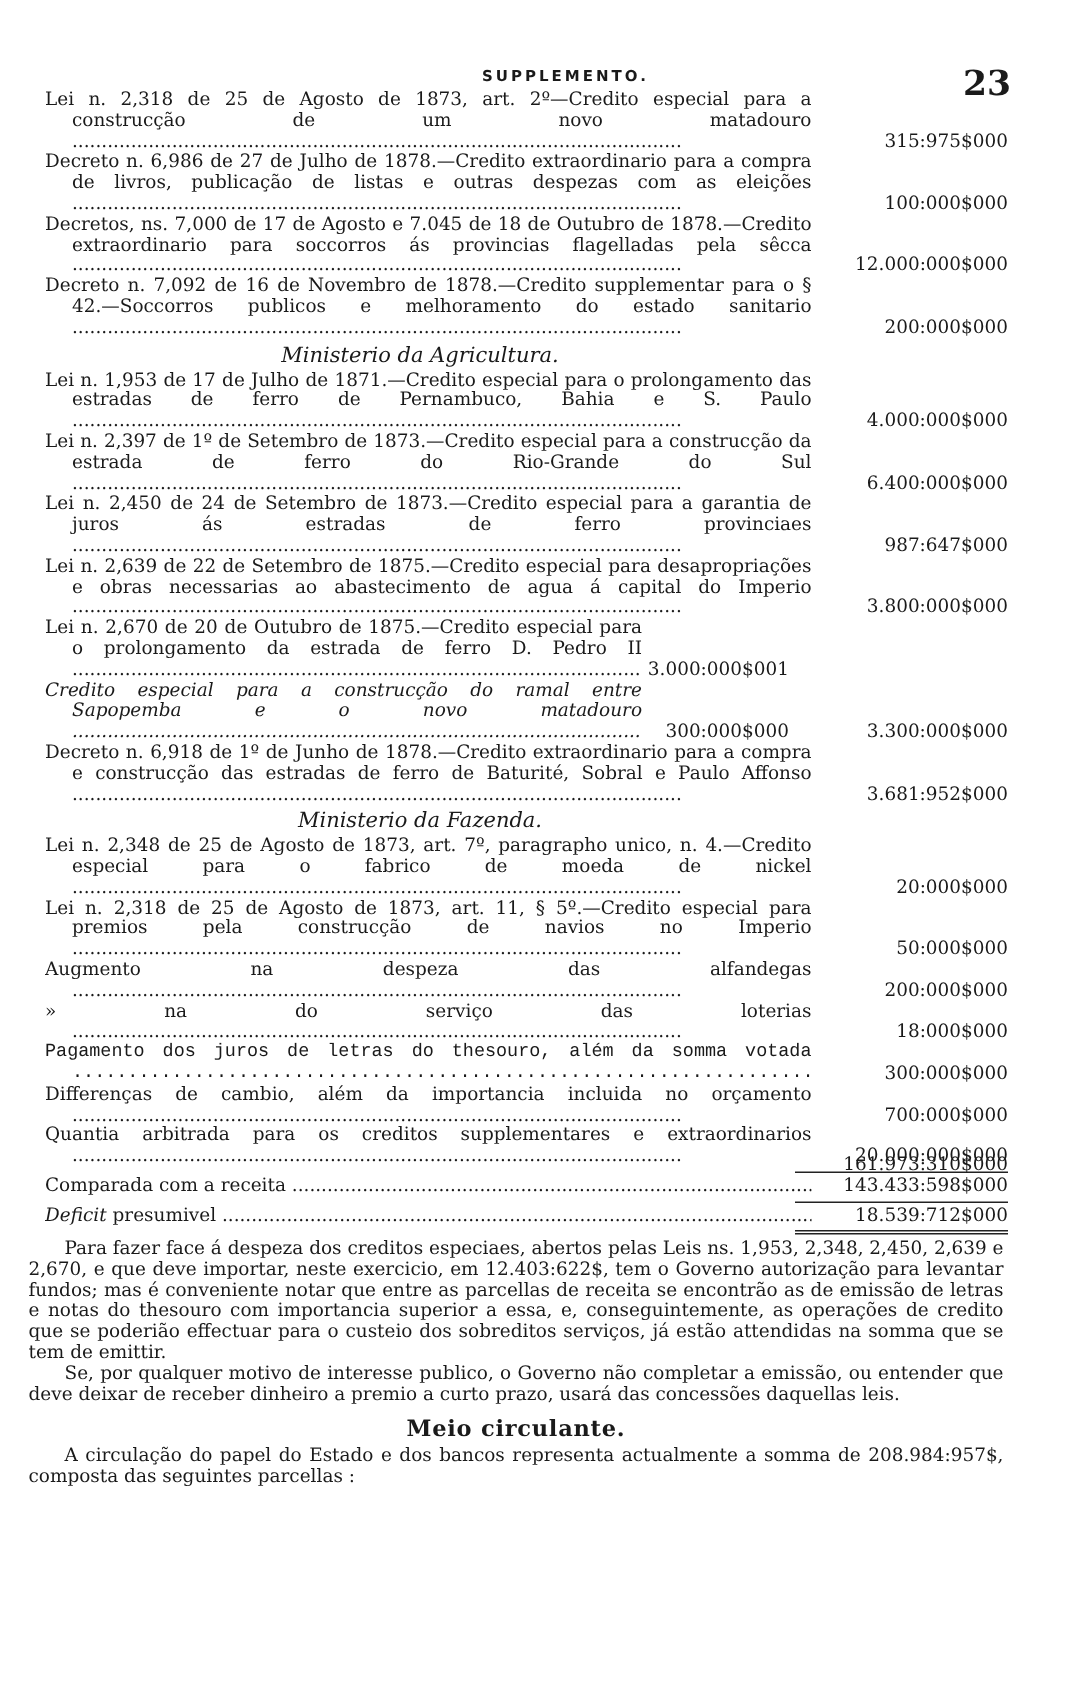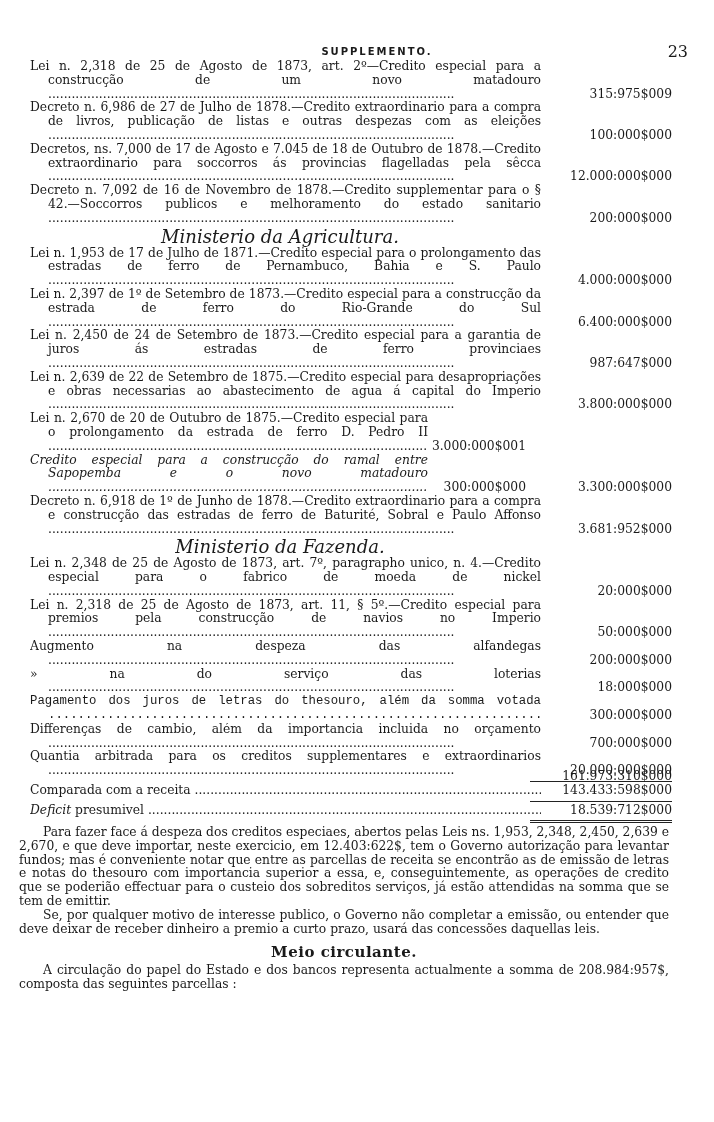--- a/index.html
+++ b/index.html
@@ -7,32 +7,32 @@
     width: 714px; height: 1122px; background: #ffffff; color: #1a1a1a;
     font-family: "DejaVu Serif", serif; position: relative; overflow: hidden;
   }
   .page { position: absolute; left: 0; top: 0; width: 714px; height: 1122px; }
   .header { position: absolute; top: 42px; left: 0; width: 714px; height: 24px; }
   .running-title {
     position: absolute; left: 0; width: 714px; text-align: center; top: 4px;
     font-family: "DejaVu Sans", sans-serif; font-weight: bold; font-size: 10px; letter-spacing: 2px; margin-left: 20px;
   }
   .page-number {
-    position: absolute; right: 26px; top: 0px;
-    font-family: "DejaVu Serif", serif; font-weight: normal; font-size: 16px;
+    position: absolute; right: 40px; top: 0px;
+    font-family: "DejaVu Serif", serif; font-weight: bold; font-size: 23px;
   }
   .entries { position: absolute; top: 60px; left: 30px; width: 650px; }
   .entry { position: relative; font-size: 12.3px; line-height: 13.8px; }
   .entry .text { width: 493px; padding-left: 18px; text-indent: -18px; text-align: justify; }
   .entry .text.narrow { width: 380px; }
   .entry .amount { position: absolute; right: 8px; bottom: 0; width: 130px; text-align: right; white-space: nowrap; }
   .entry .subamount { position: absolute; left: 386px; bottom: 0; width: 110px; text-align: right; white-space: nowrap; }
   .dots::after { content: " ........................................................................................................"; }
   .section-heading {
-    text-align: center; font-style: italic; font-size: 18px; line-height: 20px; width: 500px; margin: 1px 0 0 0;
+    text-align: center; font-style: italic; font-size: 14px; line-height: 20px; width: 500px; margin: 1px 0 0 0;
   }
   .totals { position: relative; }
   .rule { position: absolute; right: 0; width: 142px; border-top: 1.5px solid #222; }
   .rule.double { border-top: 3px double #222; }
   .body-text { position: absolute; top: 826px; left: 19px; width: 650px; font-size: 12.3px; line-height: 13.8px; text-align: justify; }
   .body-text p { margin: 0; text-indent: 24px; }
   .block-heading {
     text-align: center; font-family: "DejaVu Serif", serif; font-weight: bold; font-size: 15px;
     margin: 10px 0 4px 0; letter-spacing: 0.5px;
   }
@@ -43,21 +43,21 @@
 
 <div class="page">
   <div class="header">
     <div class="running-title">SUPPLEMENTO.</div>
     <div class="page-number">23</div>
   </div>
 
   <div class="entries" id="entries">
       <div class="entry">
         <div class="text" style="overflow: hidden;"><span class="dots">Lei n. 2,318 de 25 de Agosto de 1873, art. 2º—Credito especial para a construcção de um novo matadouro</span></div>
-        <div class="amount">315:975$009</div>
+        <div class="amount">315:975$000</div>
       </div>
       <div class="entry">
         <div class="text" style="overflow: hidden;"><span class="dots">Decreto n. 6,986 de 27 de Julho de 1878.—Credito extraordinario para a compra de livros, publicação de listas e outras despezas com as eleições</span></div>
         <div class="amount">100:000$000</div>
       </div>
       <div class="entry">
         <div class="text" style="overflow: hidden;"><span class="dots">Decretos, ns. 7,000 de 17 de Agosto e 7.045 de 18 de Outubro de 1878.—Credito extraordinario para soccorros ás provincias flagelladas pela sêcca</span></div>
         <div class="amount">12.000:000$000</div>
       </div>
       <div class="entry">

